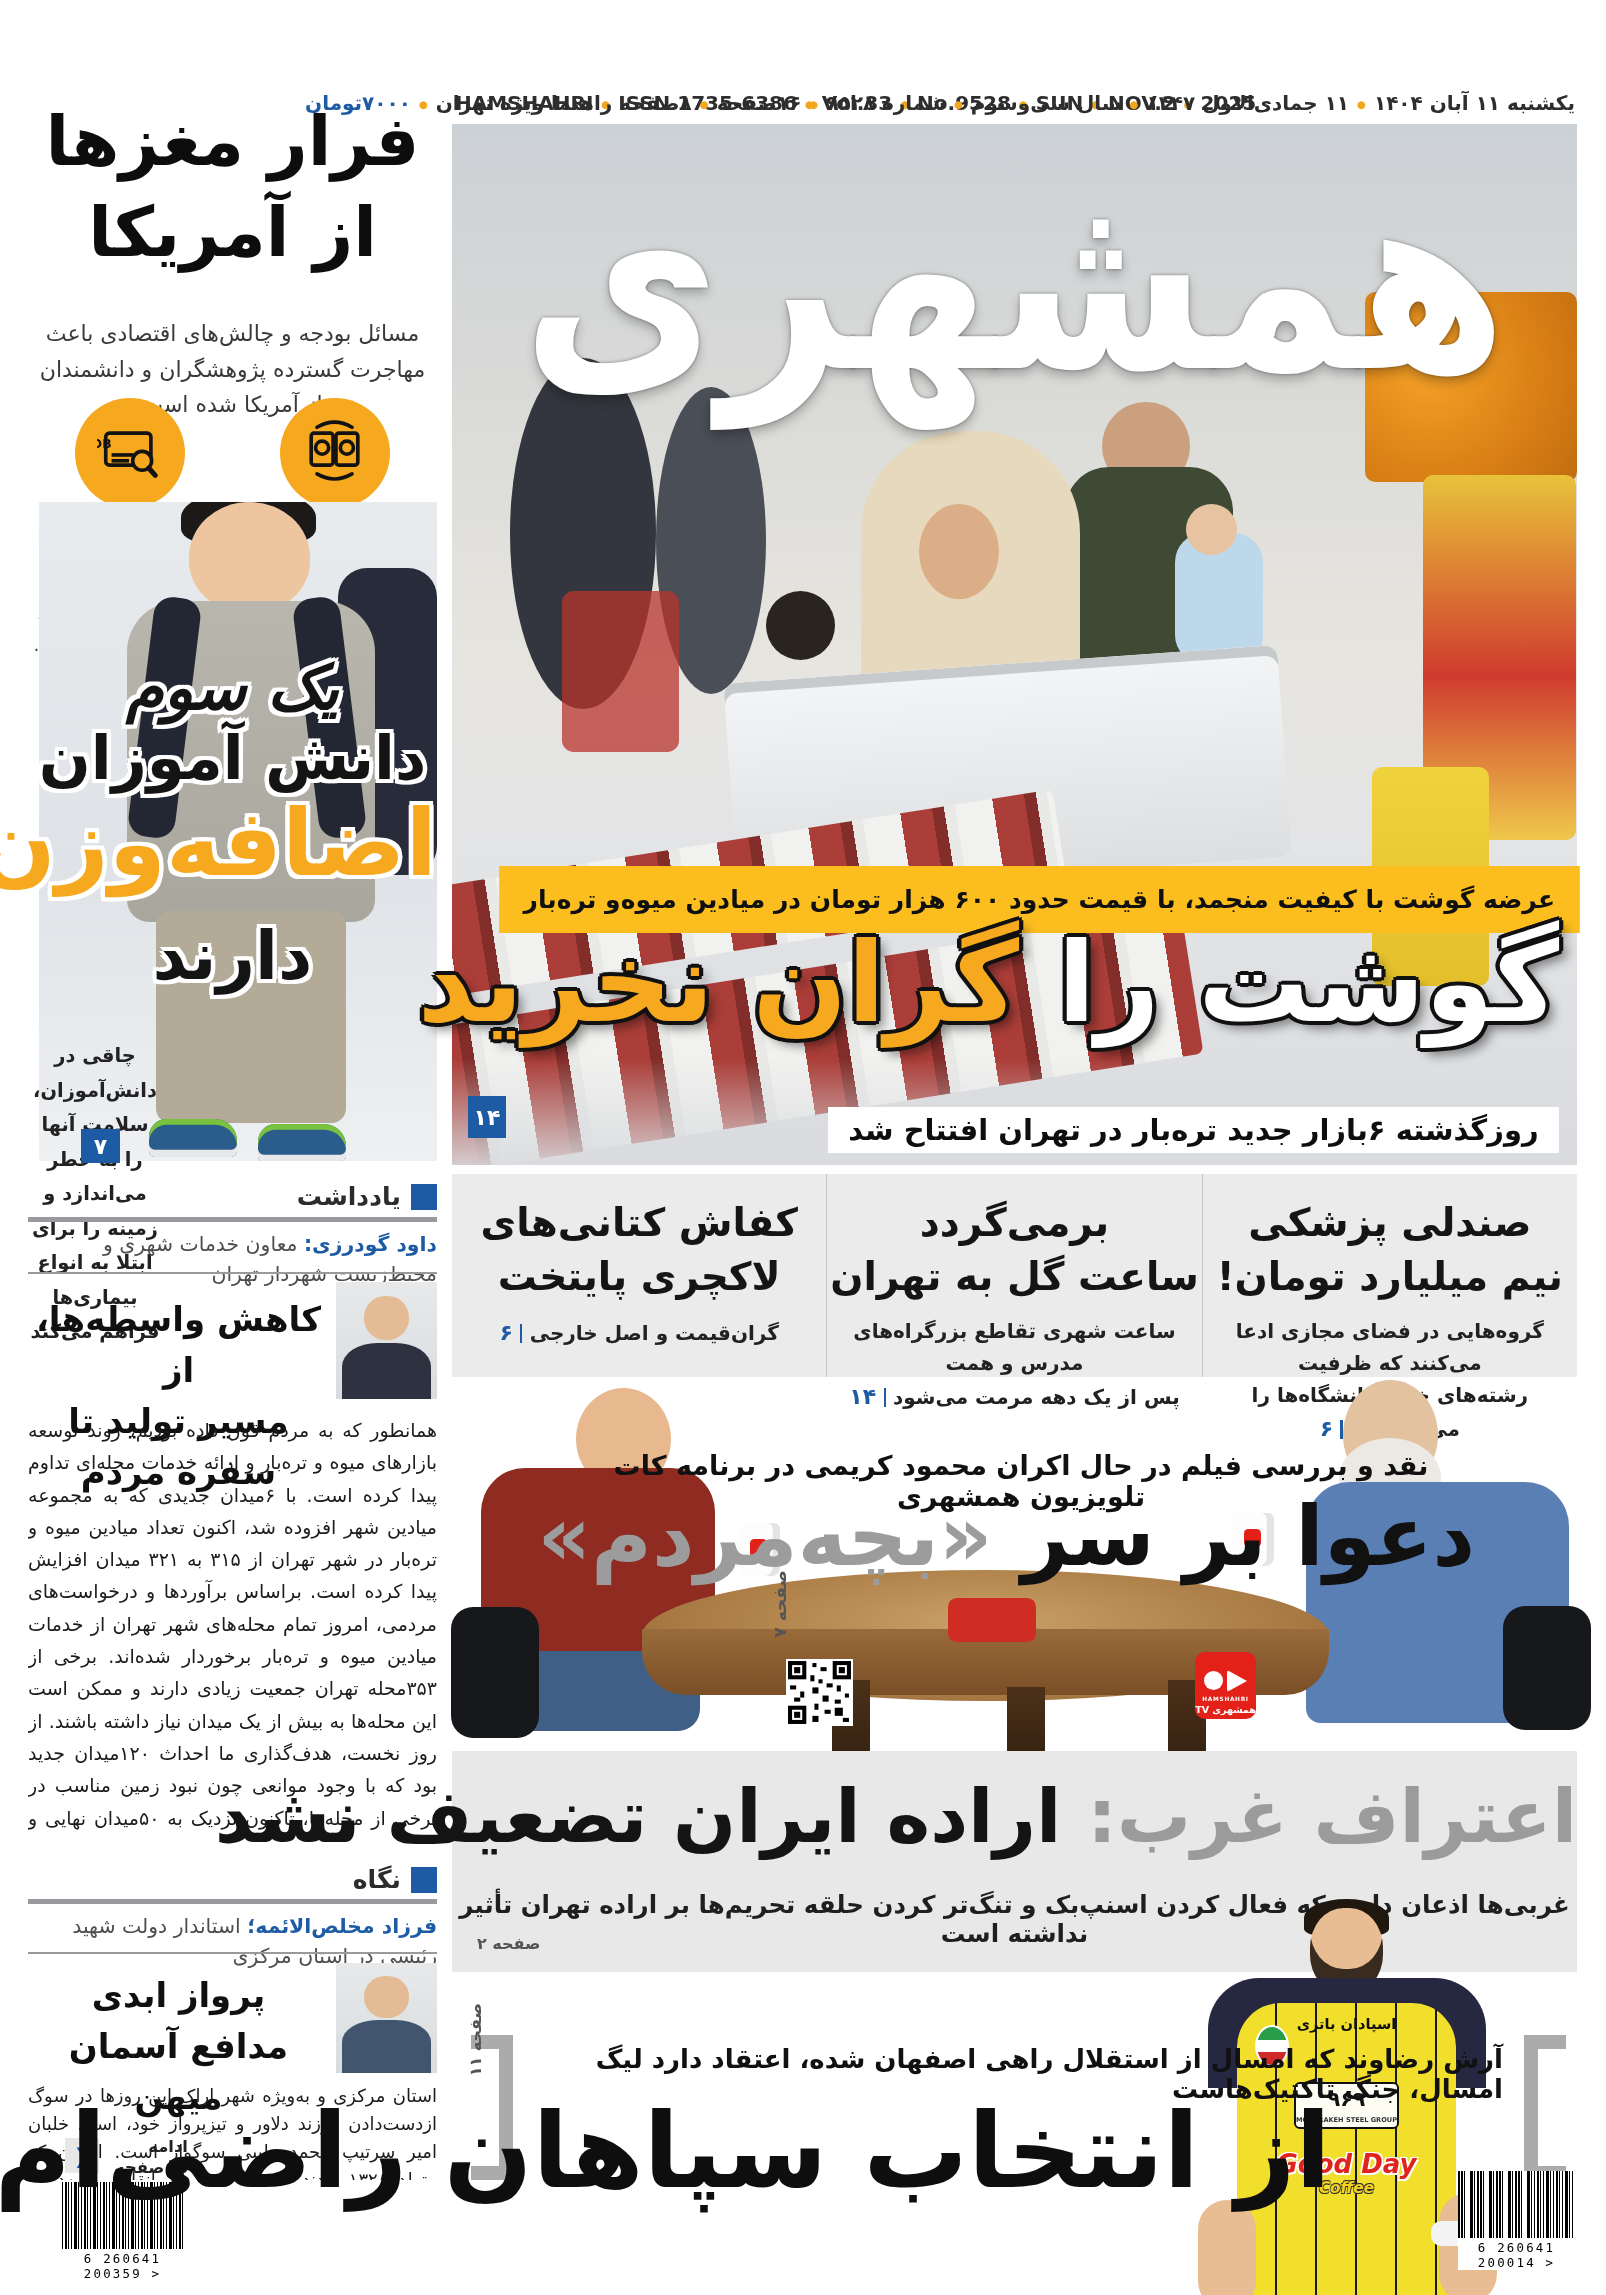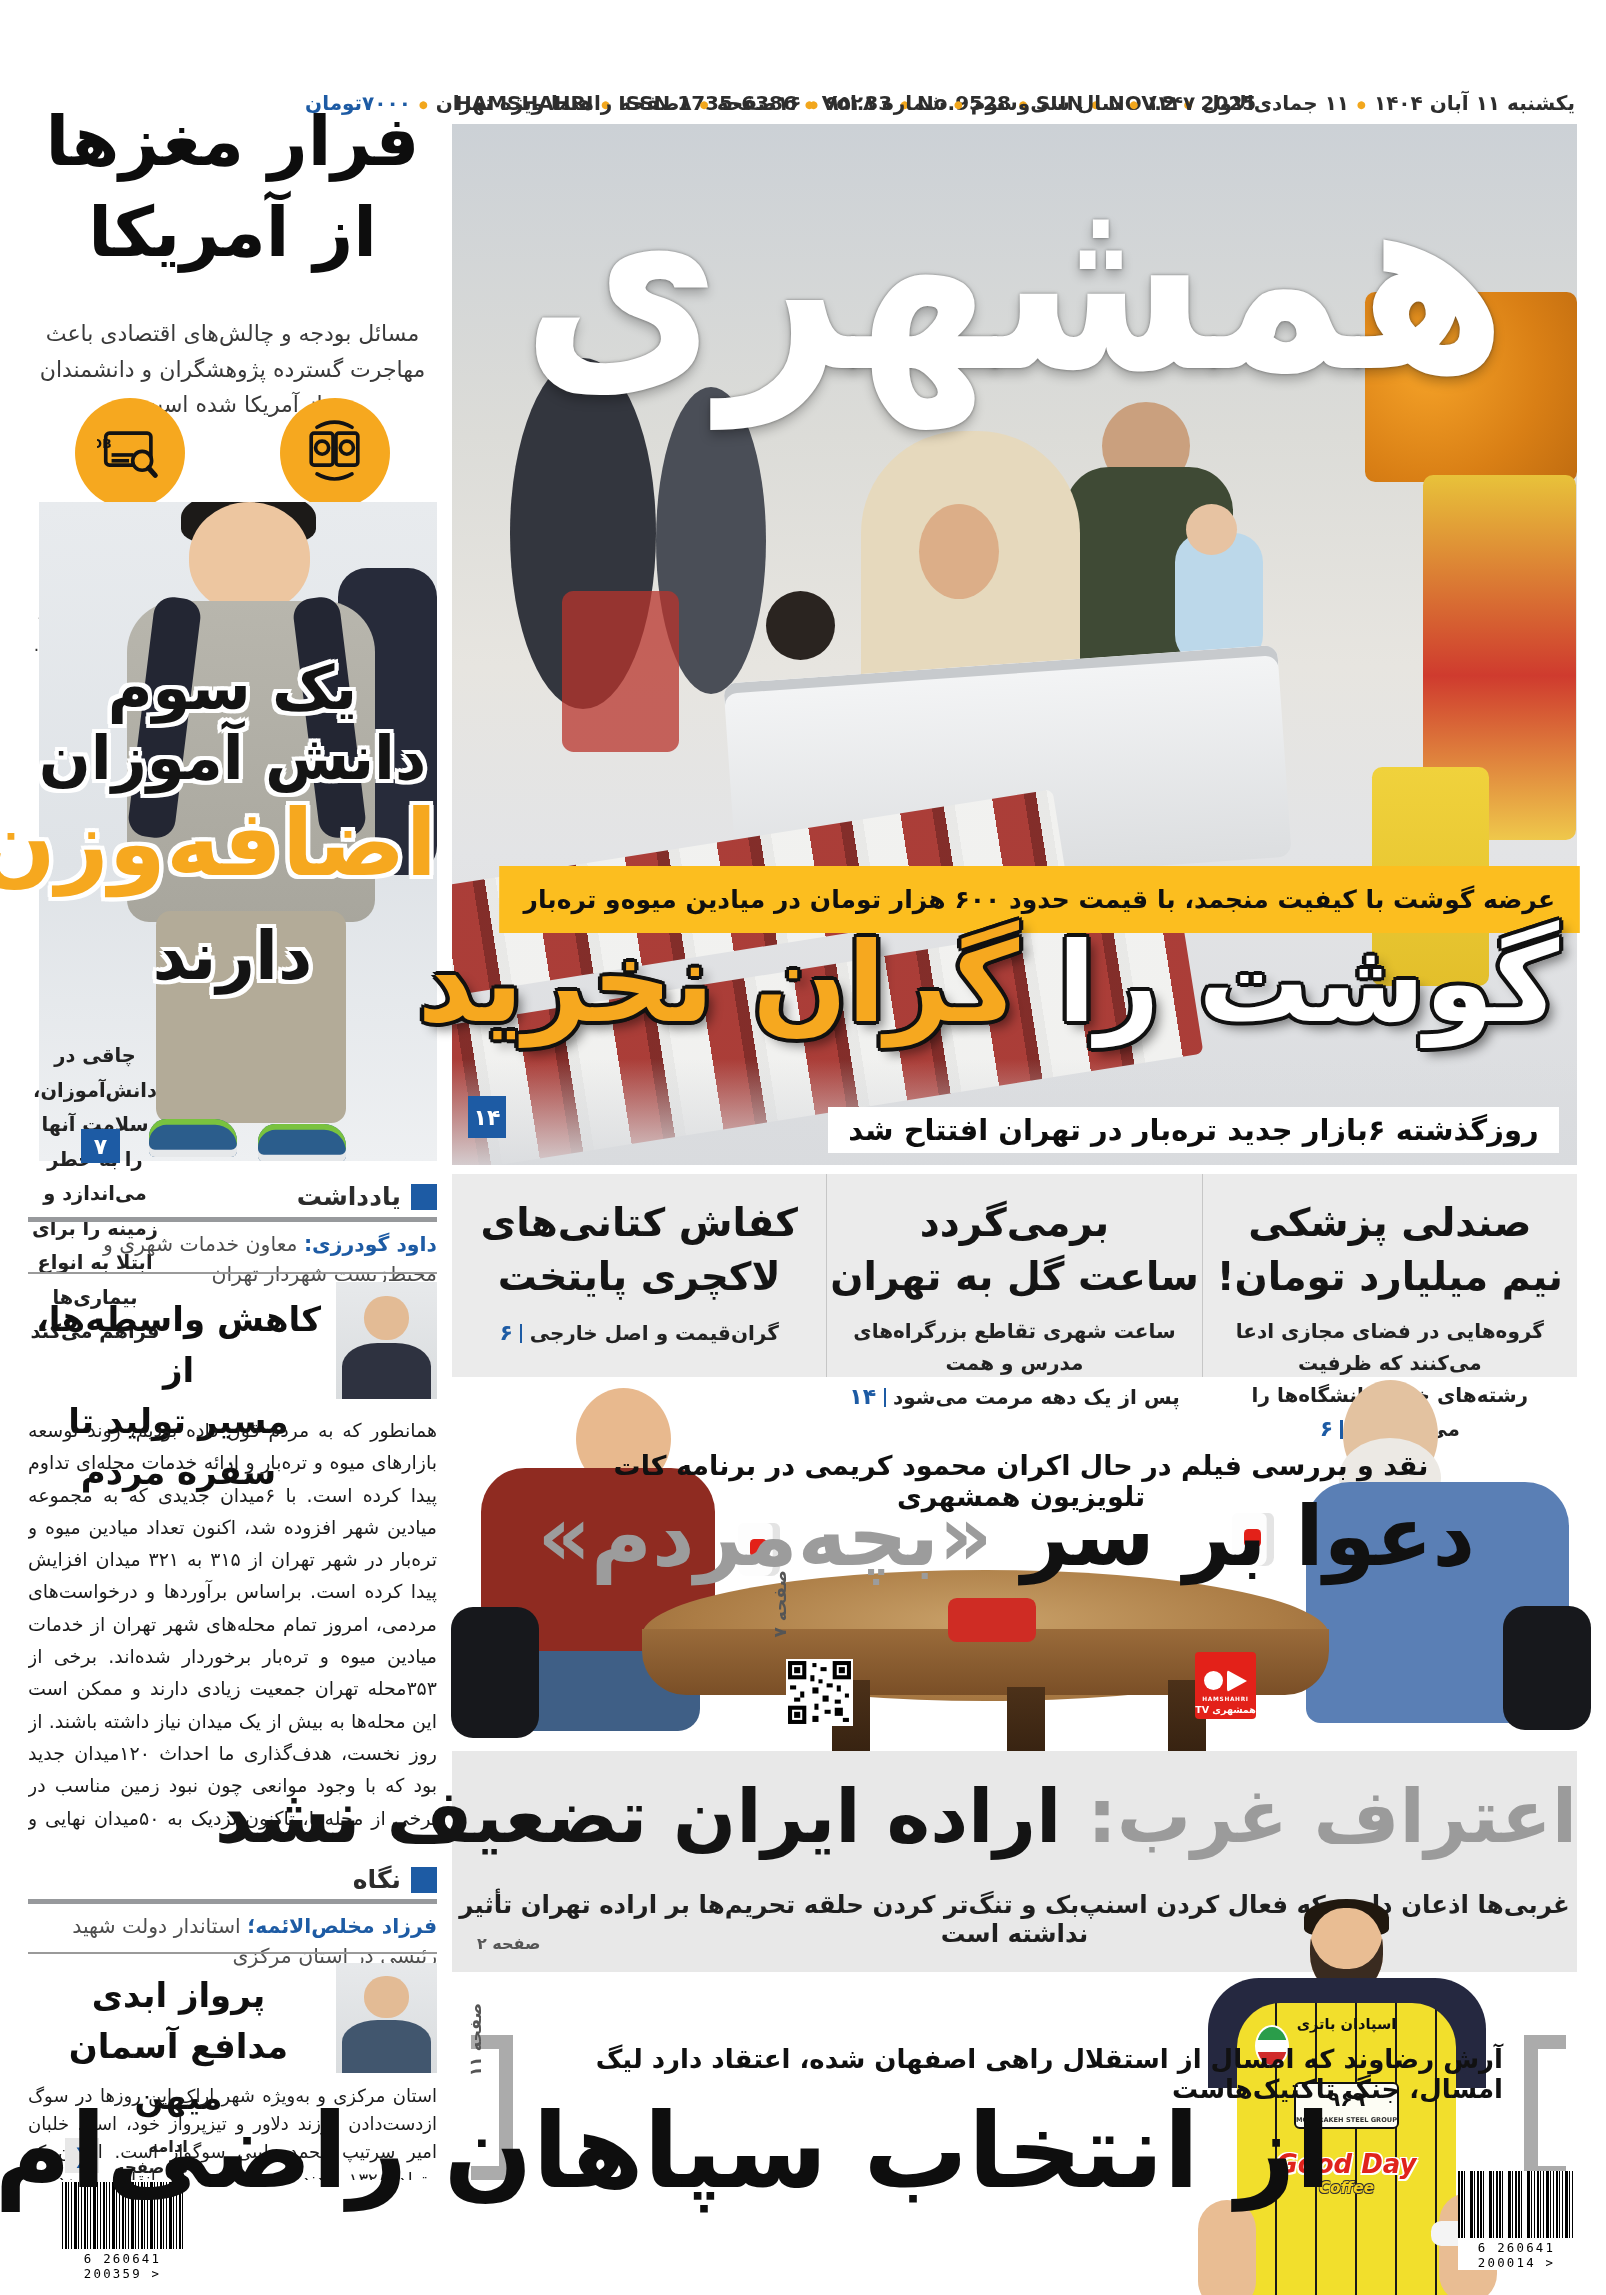--- a/index.html
+++ b/index.html
@@ -110,21 +110,21 @@
   .chair { position:absolute; background:#17181c; border-radius:22px; }
   .table-top { position:absolute; left:643px; top:1570px; width:687px; height:131px; border-radius:50%;
                background:radial-gradient(ellipse at 50% 40%, #c9a169 0%, #ab7c45 60%, #8f6134 100%); }
   .table-rim { position:absolute; left:643px; top:1629px; width:687px; height:66px; background:linear-gradient(180deg,#9a6b3a,#7a4f27); border-radius:0 0 44px 44px; }
   .leg { position:absolute; width:38px; background:linear-gradient(180deg,#4c3119,#2f1d0e); }
   .lamp { position:absolute; left:942px; top:1811px; width:146px; height:117px; border-radius:50%;
           background:radial-gradient(circle at 50% 30%, #ffedb8 0%, #f7d98c 60%, rgba(247,217,140,0) 100%); }
   .mug { position:absolute; width:42px; height:53px; background:#fdfdfd; border-radius:5.8px 5.8px 8.8px 8.8px; box-shadow:inset -7.3px 0 0 #e4e4e4; }
   .mug::after { content:""; position:absolute; left:11.7px; top:16px; width:17.5px; height:17.5px; background:#e32119; border-radius:4.4px; }
   .qr { position:absolute; left:787px; top:1659px; width:67px; height:67px; background:#fff; }
-  .tvlogo { position:absolute; left:1196px; top:1652px; width:61px; height:67px; background:#e32119; border-radius:4px; color:#fff; text-align:center; }
+  .tvlogo { position:absolute; left:1196px; top:1652px; width:61px; height:67px; background:#e32119; border-radius:10px; color:#fff; text-align:center; }
   .tvlogo .dot { position:absolute; left:8.8px; top:19px; width:19px; height:19px; background:#fff; border-radius:50%; }
   .tvlogo .play { position:absolute; left:32px; top:17.5px; width:0; height:0; border-left:20.4px solid #fff; border-top:11px solid transparent; border-bottom:11px solid transparent; border-radius:2.9px; }
   .tvlogo .t1 { position:absolute; left:0; right:0; top:44px; font-size:5.8px; letter-spacing:0.7px; font-weight:bold; }
   .tvlogo .t2 { position:absolute; left:0; right:0; top:52px; font-size:9.5px; font-weight:900; }
 
   
   .west { left:453px; top:1751px; width:1125px; height:221px; background:#e8e8e8; }
   .west-h { left:453px; width:1125px; top:1773px; font-size:74px; font-weight:900; text-align:center; white-space:nowrap; color:#141414; }
   .west-h .g { color:#9b9b9b; }
   .west-sub { left:453px; width:1125px; top:1890px; font-size:24.5px; font-weight:bold; color:#1f1f1f; text-align:center; }
@@ -213,21 +213,21 @@
     <div class="boy-pack"></div>
     <div class="boy-hair"></div>
     <div class="boy-head"></div>
     <div class="boy-torso"></div>
     <div class="boy-strap1"></div>
     <div class="boy-strap2"></div>
     <div class="boy-pants"></div>
     <div class="boy-shoe1"></div>
     <div class="boy-shoe2"></div>
   </div>
-  <div class="abs ow c outline-w" style="top:652px; font-size:61px;">یک سوم</div>
+  <div class="abs ow c outline-w" style="top:652px; font-size:61px;font-style:italic;">یک سوم</div>
   <div class="abs ow c outline-w" style="top:722px; font-size:61px;">دانش آموزان</div>
   <div class="abs ow c outline-w" style="top:790px; font-size:92px; color:#f6a81f;">اضافه‌وزن</div>
   <div class="abs ow c outline-w" style="top:917px; font-size:67px;">دارند</div>
   <div class="abs ow-side c">چاقی در دانش‌آموزان، سلامت آنها را به خطر می‌اندازد و زمینه را برای ابتلا به انواع بیماری‌ها فراهم می‌کند</div>
   <div class="abs pagebox" style="left:82px; top:1129px; width:39px; height:34px;">۷</div>
 
   <div class="abs sec-row" style="top:1182px;">
     <div class="sec-sq"></div>
     <div class="sec-lbl">یادداشت</div>
   </div>

